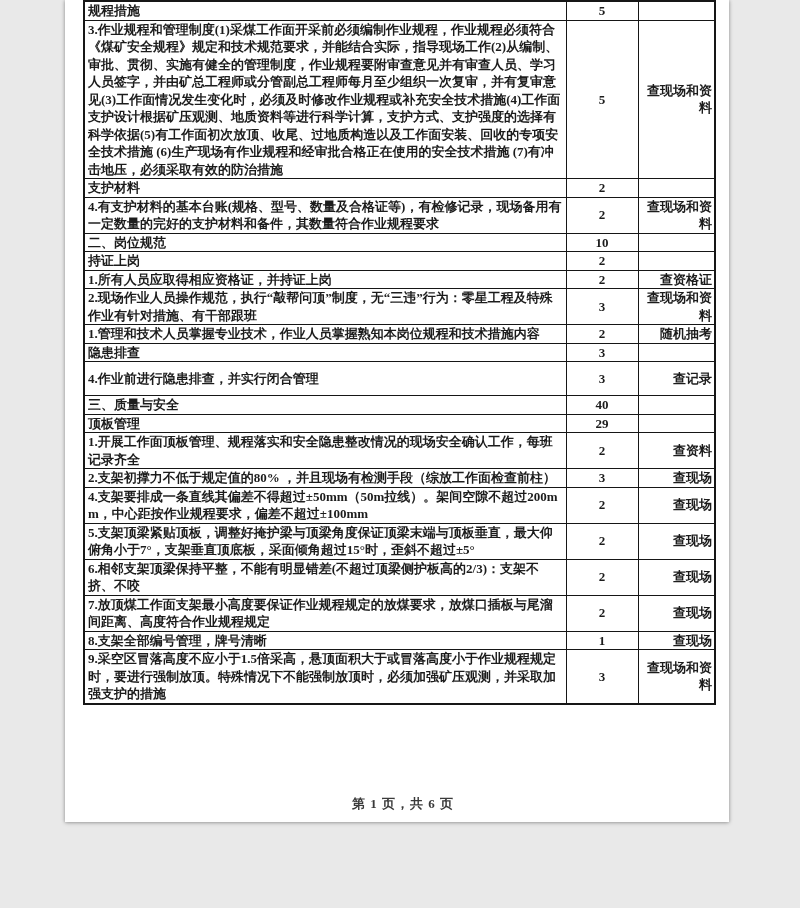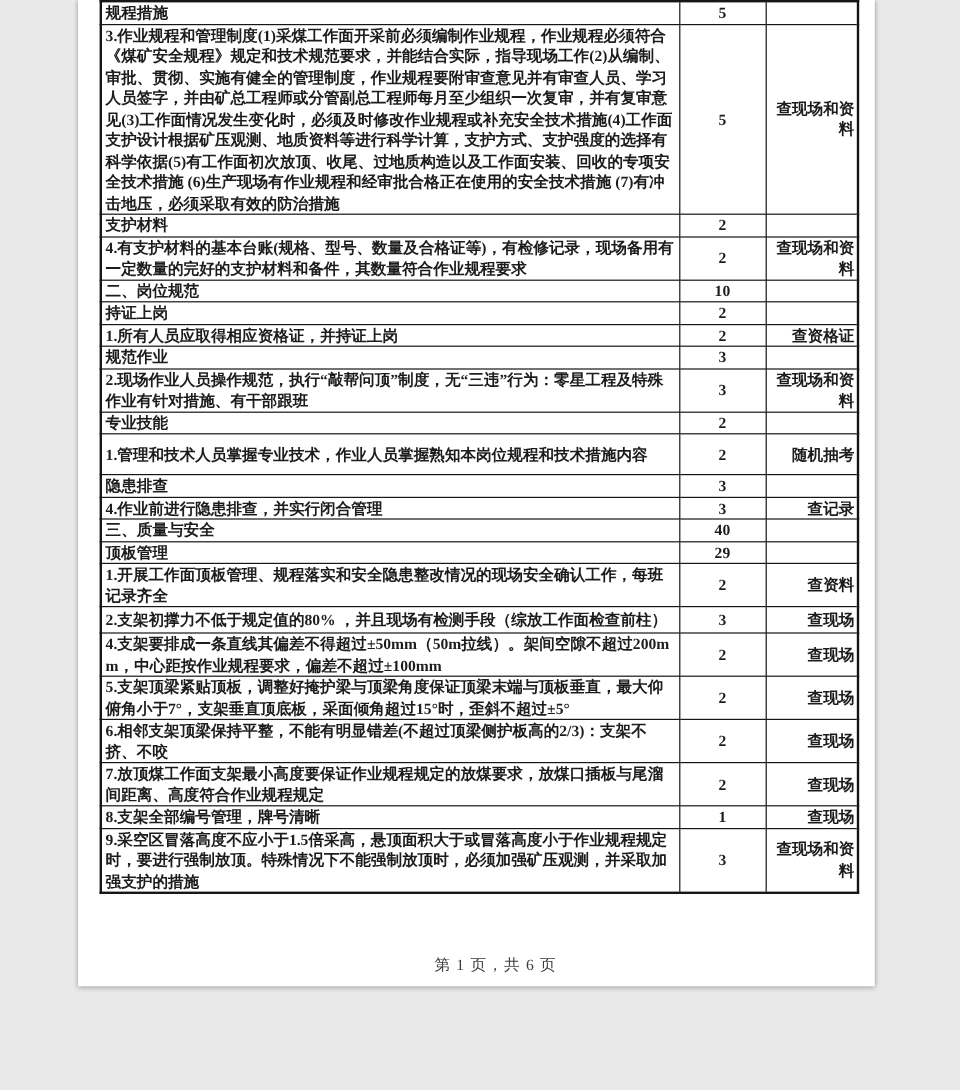--- a/index.html
+++ b/index.html
@@ -42,26 +42,26 @@
   }
   .doc-table td.c1 { text-align: left; margin-top: 40px; }
   .doc-table td.c2 { text-align: center; padding: 0 1px; }
   .doc-table td.c3 { text-align: right; padding: 0 2px; }
   
   .doc-table tr:nth-child(11) td { height: 33px; }
   .doc-table tr:nth-child(17) td { height: 21px; }
   .doc-table tr:nth-child(23) td { height: 19px; }
   .footer {
     position: absolute;
-    left: 16px; top: 795px;
+    left: 6px; top: 795px;
     width: 100%;
     text-align: center;
     font-size: 13px;
     color: #3a3a3a;
-    font-weight: 400;
+    font-weight: 700;
     letter-spacing: 1px;
   }
 </style>
 </head>
 <body>
 
 <div class="page">
   <table class="doc-table">
     <colgroup>
       <col style="width:482px">
@@ -98,33 +98,23 @@
         <td class="c1">持证上岗</td>
         <td class="c2">2</td>
         <td class="c3"></td>
       </tr>
       <tr>
         <td class="c1">1.所有人员应取得相应资格证，并持证上岗</td>
         <td class="c2">2</td>
         <td class="c3">查资格证</td>
       </tr>
       <tr>
-        <td class="c1">规范作业</td>
-        <td class="c2">3</td>
-        <td class="c3"></td>
-      </tr>
-      <tr>
         <td class="c1">2.现场作业人员操作规范，执行“敲帮问顶”制度，无“三违”行为：零星工程及特殊作业有针对措施、有干部跟班</td>
         <td class="c2">3</td>
         <td class="c3">查现场和资料</td>
-      </tr>
-      <tr>
-        <td class="c1">专业技能</td>
-        <td class="c2">2</td>
-        <td class="c3"></td>
       </tr>
       <tr>
         <td class="c1">1.管理和技术人员掌握专业技术，作业人员掌握熟知本岗位规程和技术措施内容</td>
         <td class="c2">2</td>
         <td class="c3">随机抽考</td>
       </tr>
       <tr>
         <td class="c1">隐患排查</td>
         <td class="c2">3</td>
         <td class="c3"></td>

